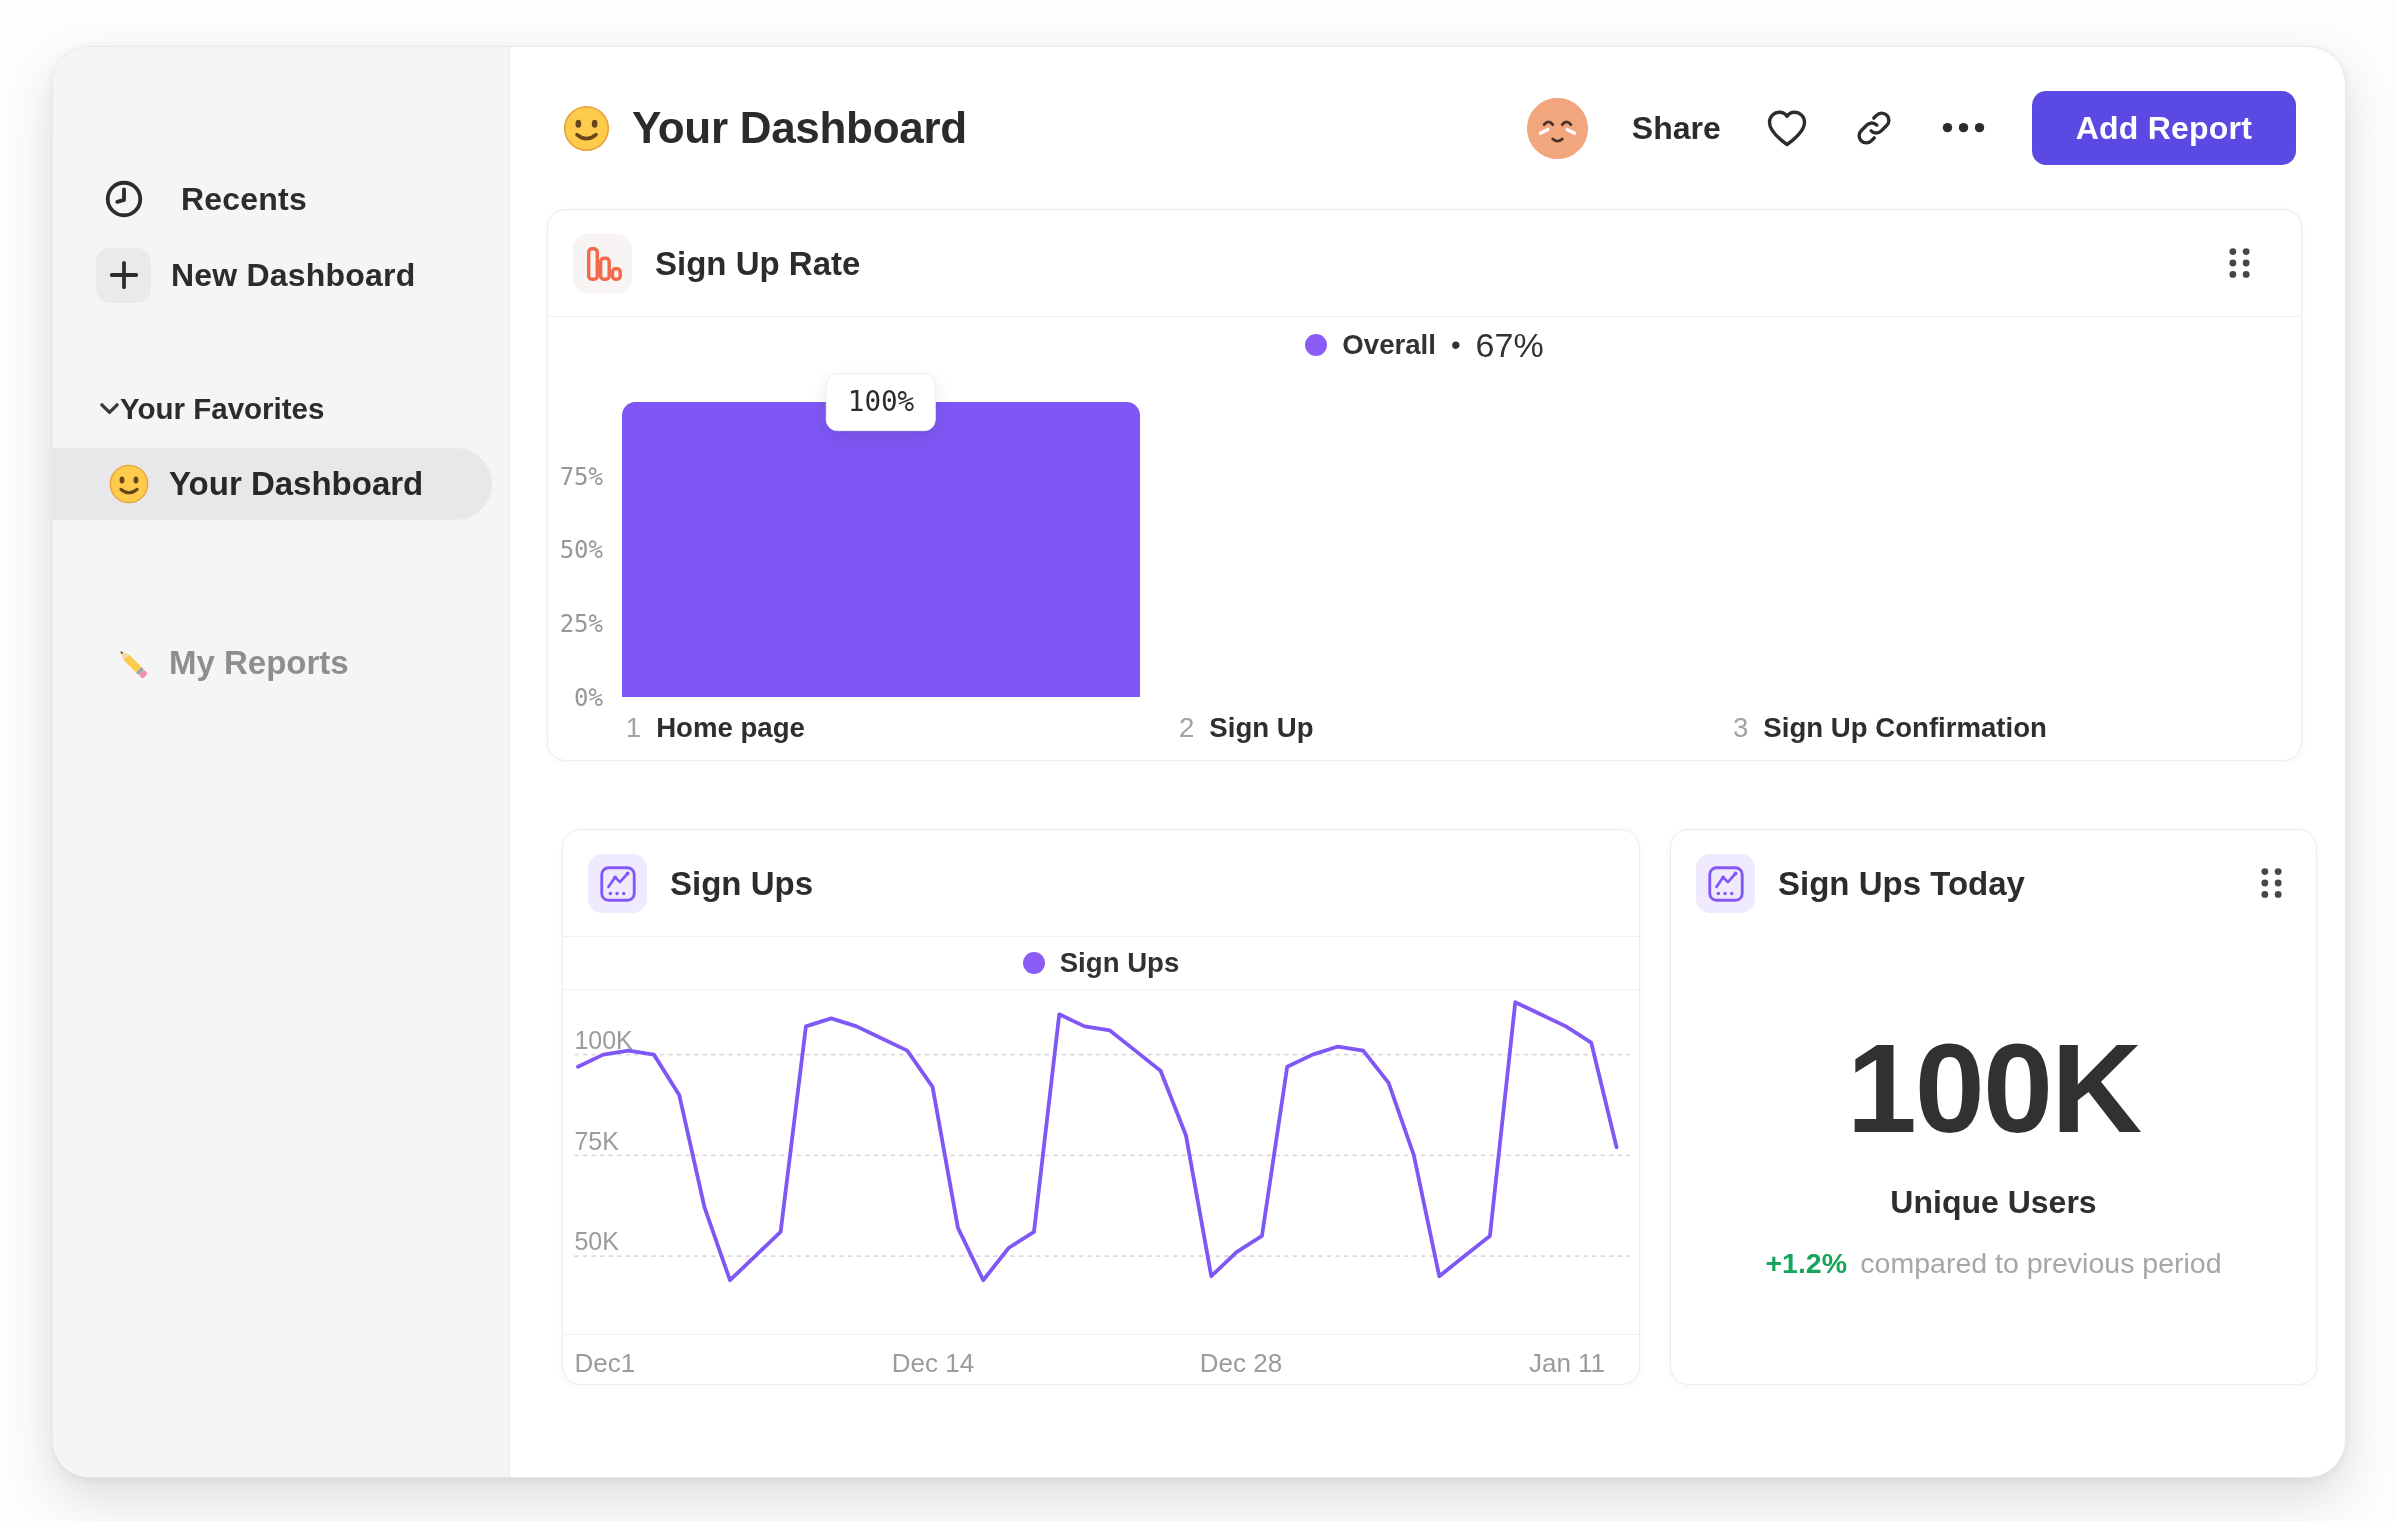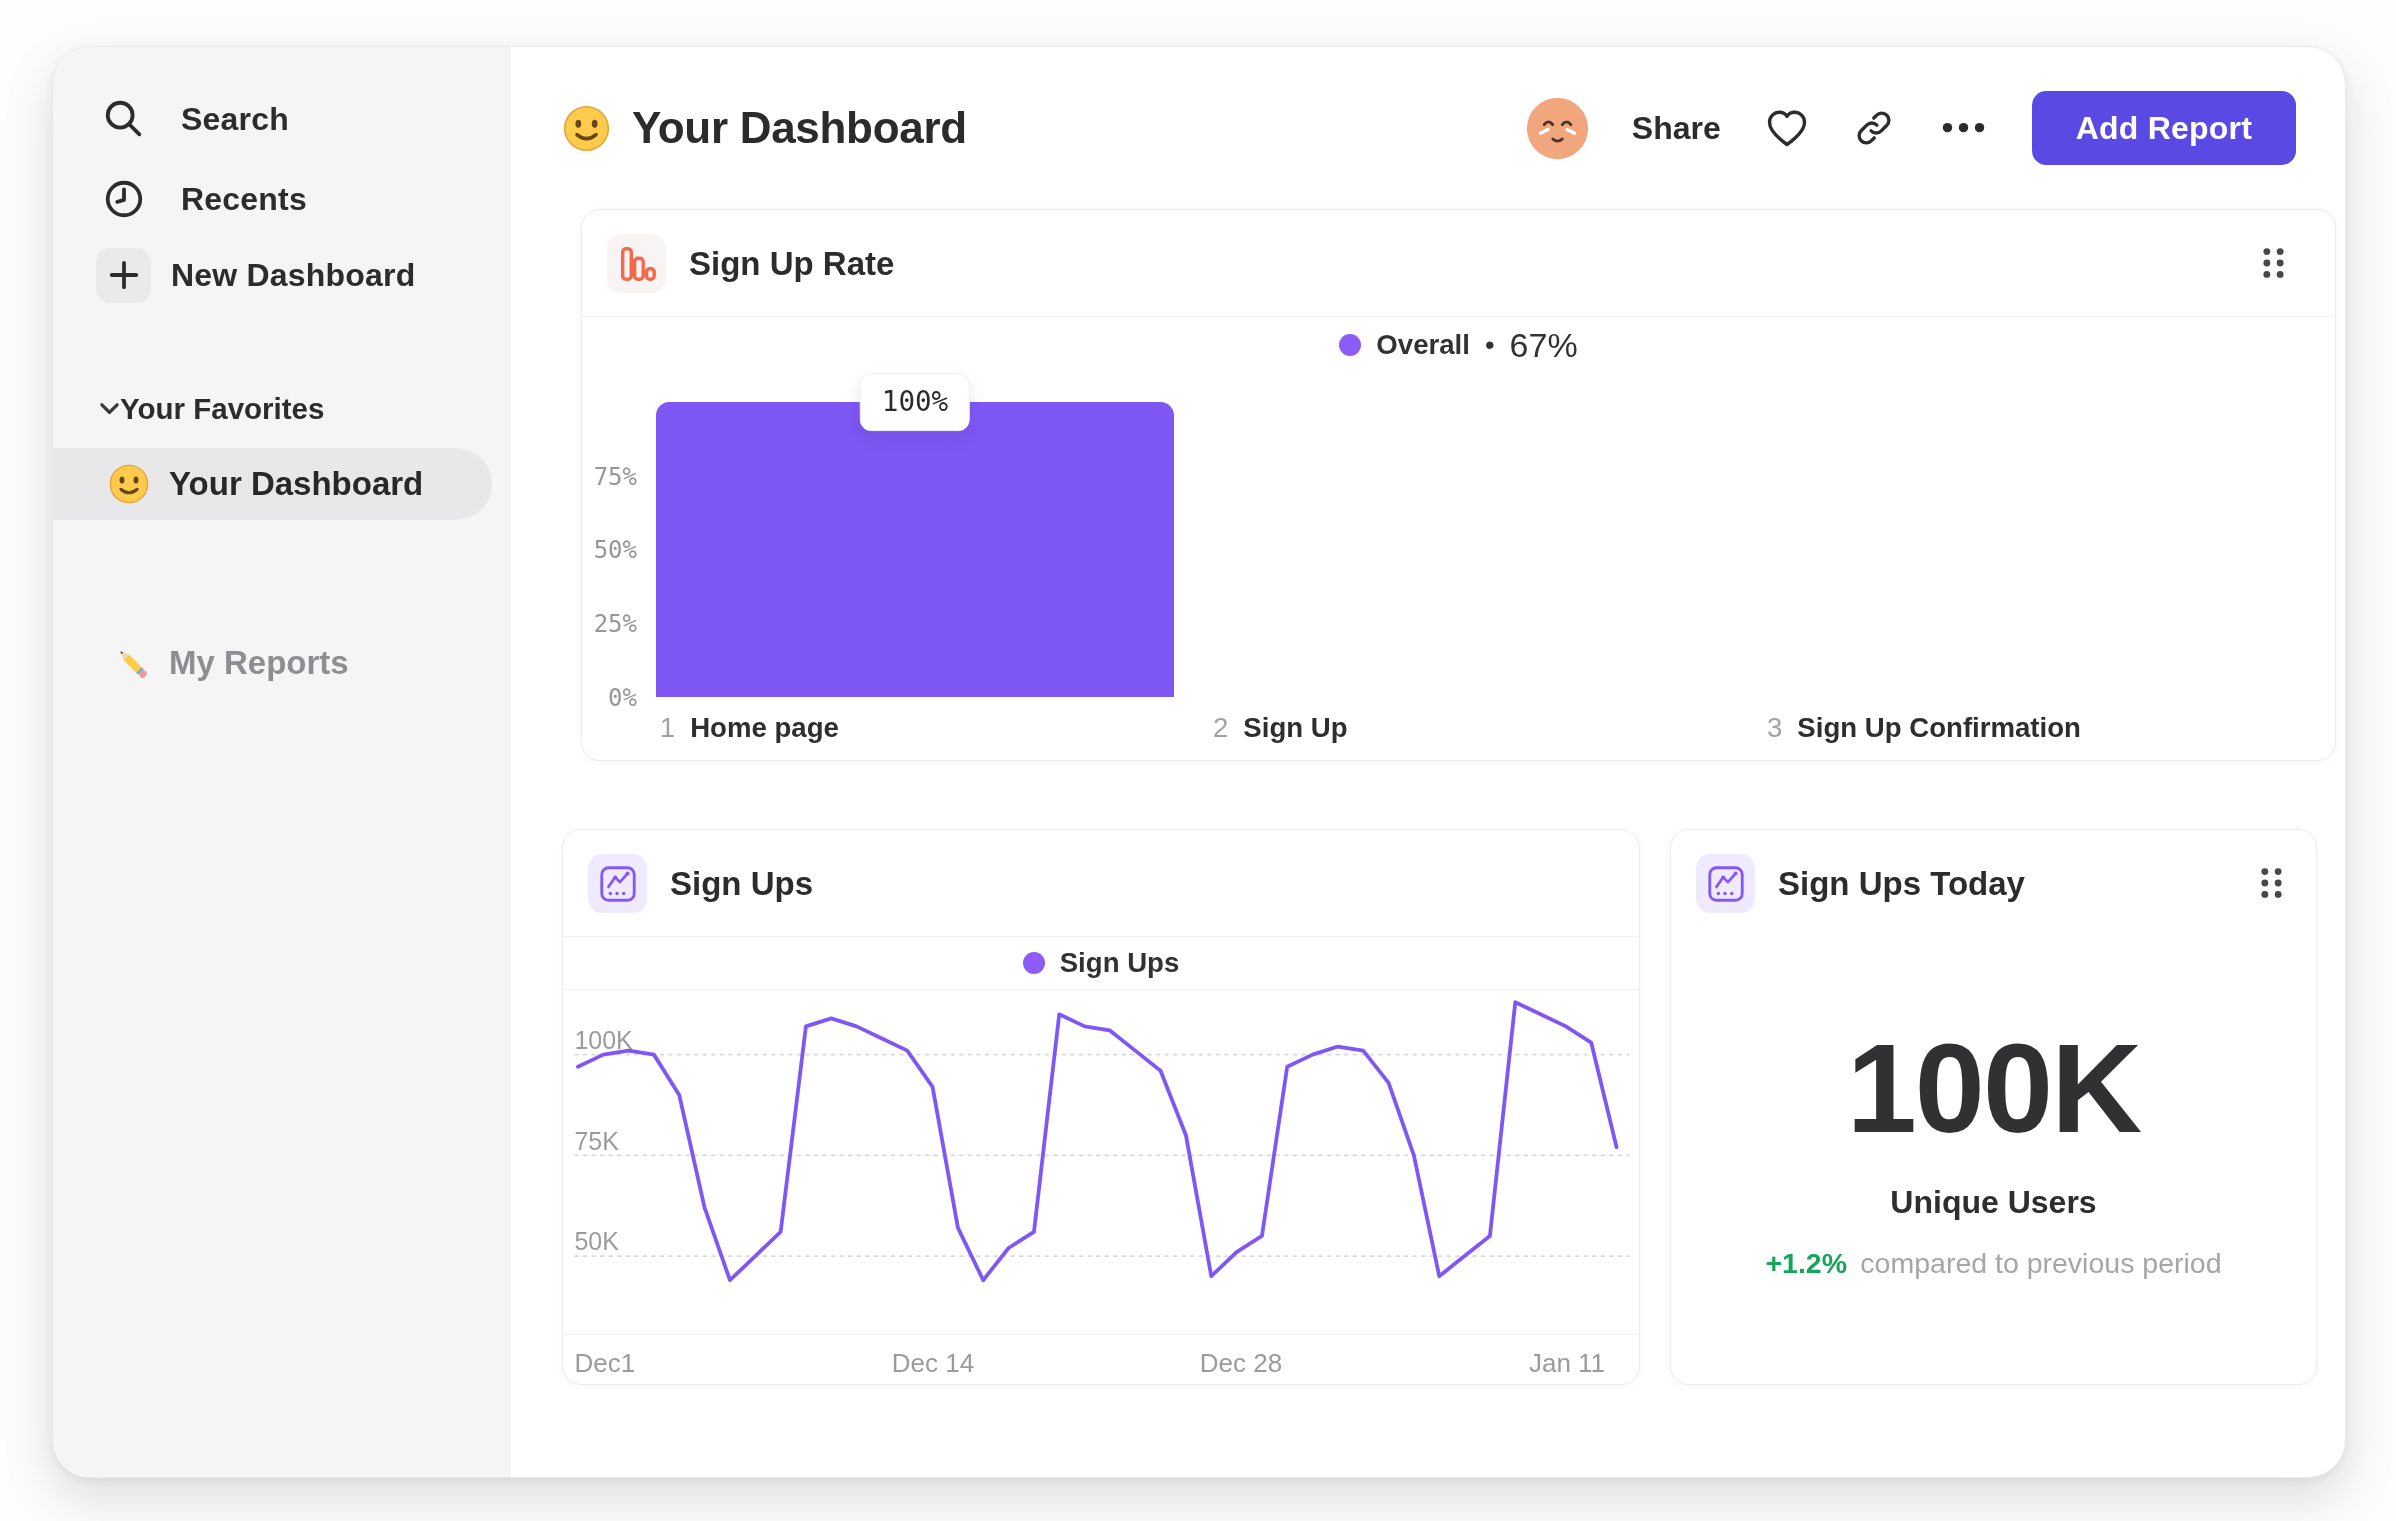--- a/index.html
+++ b/index.html
@@ -55,21 +55,21 @@
   .card-title { position:absolute; left:107px; top:0; height:107px; display:flex; align-items:center; font-size:33px; font-weight:700; color:#2c2c2e; }
   .drag-handle { position:absolute; top:34px; cursor:grab; }
 
   .legend-row { position:absolute; left:0; right:0; display:flex; align-items:center; justify-content:center; gap:15px; cursor:pointer; }
   .legend-dot { width:22px; height:22px; border-radius:50%; background:var(--legend-dot,#8b5cf6); }
   .legend-label { font-size:27.6px; font-weight:700; color:#323234; }
   .legend-sep { font-size:27.6px; color:#323234; }
   .legend-value { font-size:34px; font-weight:500; color:#323234; }
 
   
-  #card-signup-rate { left:528px; top:162px; width:1755px; height:552px;text-decoration:underline; }
+  #card-signup-rate { left:494px; top:162px; width:1755px; height:552px;text-decoration:underline; }
   .funnel-yaxis { position:absolute; left:0; top:192px; width:55px; height:295px; }
   .funnel-ytick { position:absolute; right:0; font-family:"DejaVu Sans Mono",monospace; font-size:24px; color:#97979a; }
   .funnel-plot { position:absolute; left:74px; top:192px; width:1625px; height:295px; }
   .bar-col { position:absolute; top:0; bottom:0; width:518px; }
   .bar-ghost { position:absolute; left:0; right:0; bottom:0; border-radius:13.3px 13.3px 0 0;
     background:linear-gradient(180deg,#cfc2f8 0%, rgba(255,255,255,0) 88%); }
   .bar-solid { position:absolute; left:0; right:0; bottom:0; background:var(--accent,#7f57f5); border-radius:0; }
   .bar-solid.first { border-radius:13.3px 13.3px 0 0; }
   .value-chip { position:absolute; left:50%; transform:translate(-50%,-50%);
     background:#fff; border:1px solid #f0f0f2; border-radius:11.4px; box-shadow:0 7.6px 17px rgba(30,30,60,.10);
@@ -97,29 +97,20 @@
 
   svg { display:block; }
 </style>
 </head>
 <body>
 
 <div class="window">
 
   <div class="sidebar">
 
-    <div class="nav-row" style="top:34px;">
-      <span class="ic">
-        <svg width="44" height="44" viewBox="0 0 46 46">
-            <circle cx="19" cy="19" r="13" fill="none" stroke="#2c2c2e" stroke-width="4"></circle>
-            <line x1="29" y1="29" x2="39" y2="39" stroke="#2c2c2e" stroke-width="4" stroke-linecap="round"></line>
-          </svg>
-      </span>
-      <span class="nav-label">Search</span>
-    </div>
 
     <div class="nav-row" style="top:114px;">
       <span class="ic">
         <svg width="44" height="44" viewBox="0 0 46 46">
             <circle cx="23" cy="23" r="17" fill="none" stroke="#2c2c2e" stroke-width="4"></circle>
             <path d="M23 13 L23 24 L16 26" fill="none" stroke="#2c2c2e" stroke-width="4" stroke-linecap="round" stroke-linejoin="round"></path>
           </svg>
       </span>
       <span class="nav-label">Recents</span>
     </div>

